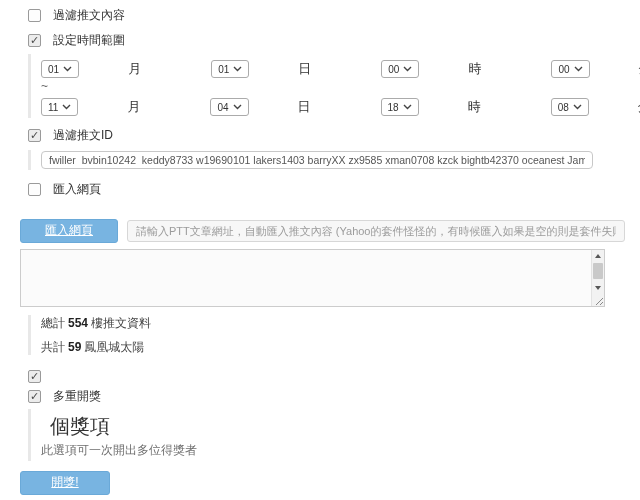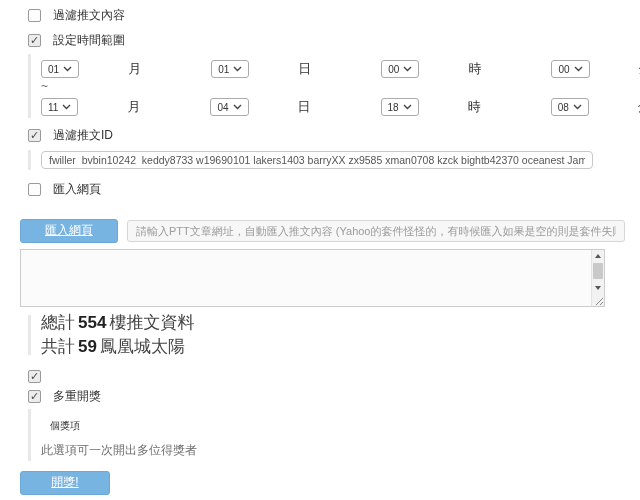--- a/index.html
+++ b/index.html
@@ -73,21 +73,21 @@
   }
   .sb-btn{position:absolute;left:0;width:12px;height:12px;background:#f2f2f2;display:flex;align-items:center;justify-content:center;}
   .sb-up{top:0;}
   .sb-down{bottom:12px;}
   .tri-up{width:0;height:0;border-left:3px solid transparent;border-right:3px solid transparent;border-bottom:4px solid #565656;}
   .tri-down{width:0;height:0;border-left:3px solid transparent;border-right:3px solid transparent;border-top:4px solid #565656;}
   .sb-thumb{position:absolute;left:1px;top:13px;width:10px;height:16px;background:#c9c9c9;border-radius:1px;}
   .resize-grip{position:absolute;right:0;bottom:0;width:11px;height:11px;}
   
   .stats{margin-top:8px;}
-  .stat-line{height:16px;line-height:16px;color:#444;font-size:17px;}
+  .stat-line{height:16px;line-height:16px;color:#444;font-size:12px;}
   .stat-line + .stat-line{margin-top:8px;}
   .stat-num{font-weight:bold;color:#222;margin:0 3px;}
   
   .multi-row{display:flex;align-items:center;height:26px;margin-top:2px;}
   .btn-draw{width:88px;height:22px;line-height:20px;margin:10px 0 0 20px;}
 </style>
 </head>
 <body>
 
 <div class="cb-row" style="margin-top:7px;">
@@ -221,18 +221,18 @@
     </span>
 </div>
 <div class="cb-row" style="margin-top:5px;">
   <span class="cb checked">
       <span class="tick">✓</span>
     </span>
   <span class="cb-label">多重開獎</span>
 </div>
 <div class="indent" style="margin-top:4px;padding-top:2px;padding-bottom:2px;">
   <div class="multi-row">
-    <span class="unit" style="font-size:10px;">個獎項</span>
+    <span class="unit" style="font-size:20px;">個獎項</span>
   </div>
   <div class="hint" style="margin-top:3px;">此選項可一次開出多位得獎者</div>
 </div>
 
 <div class="btn btn-draw">開獎!</div>
 
 </body></html>

